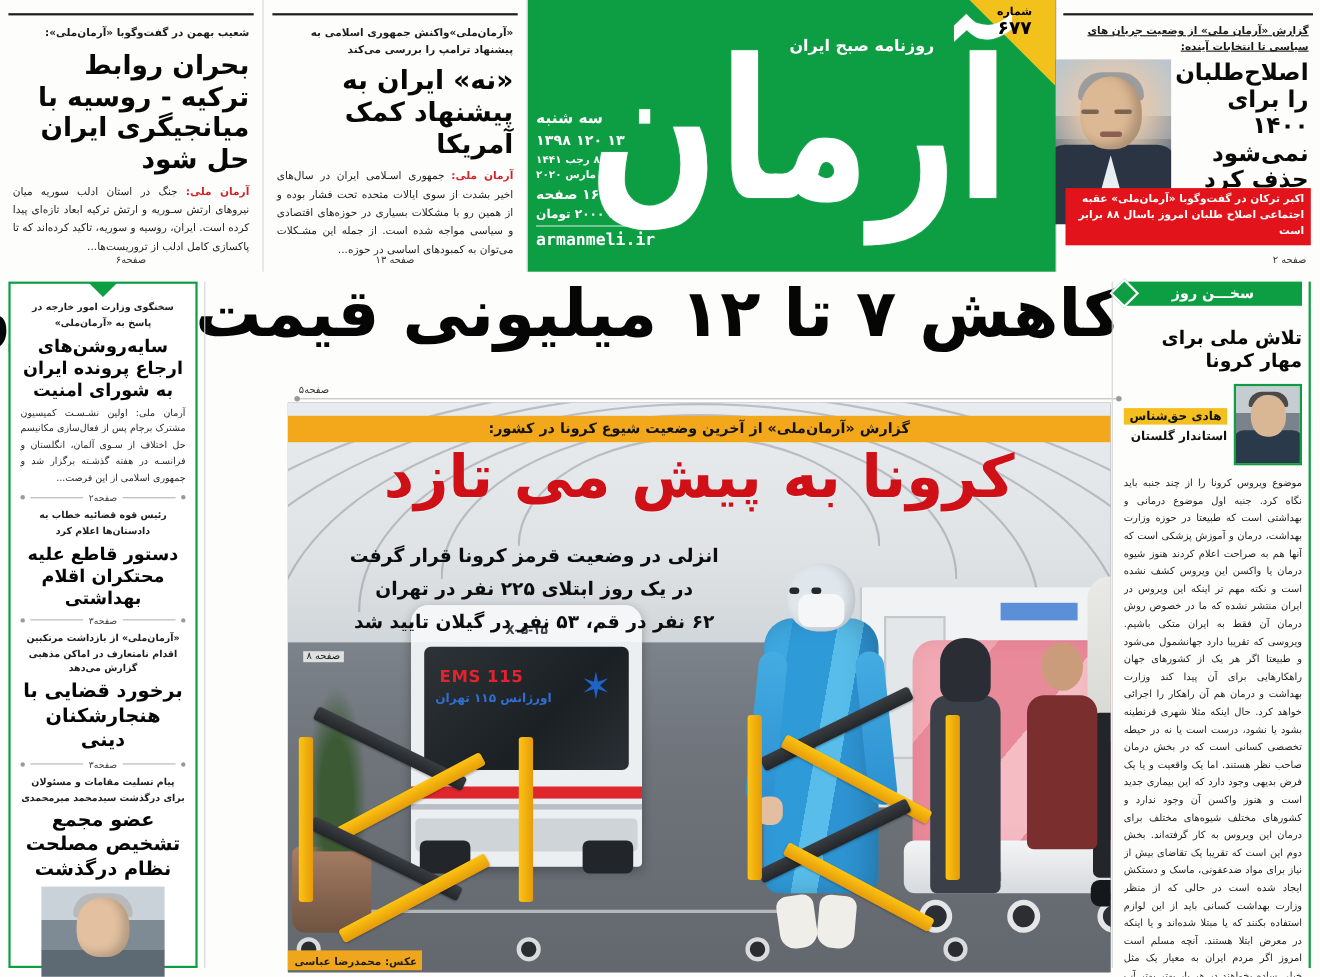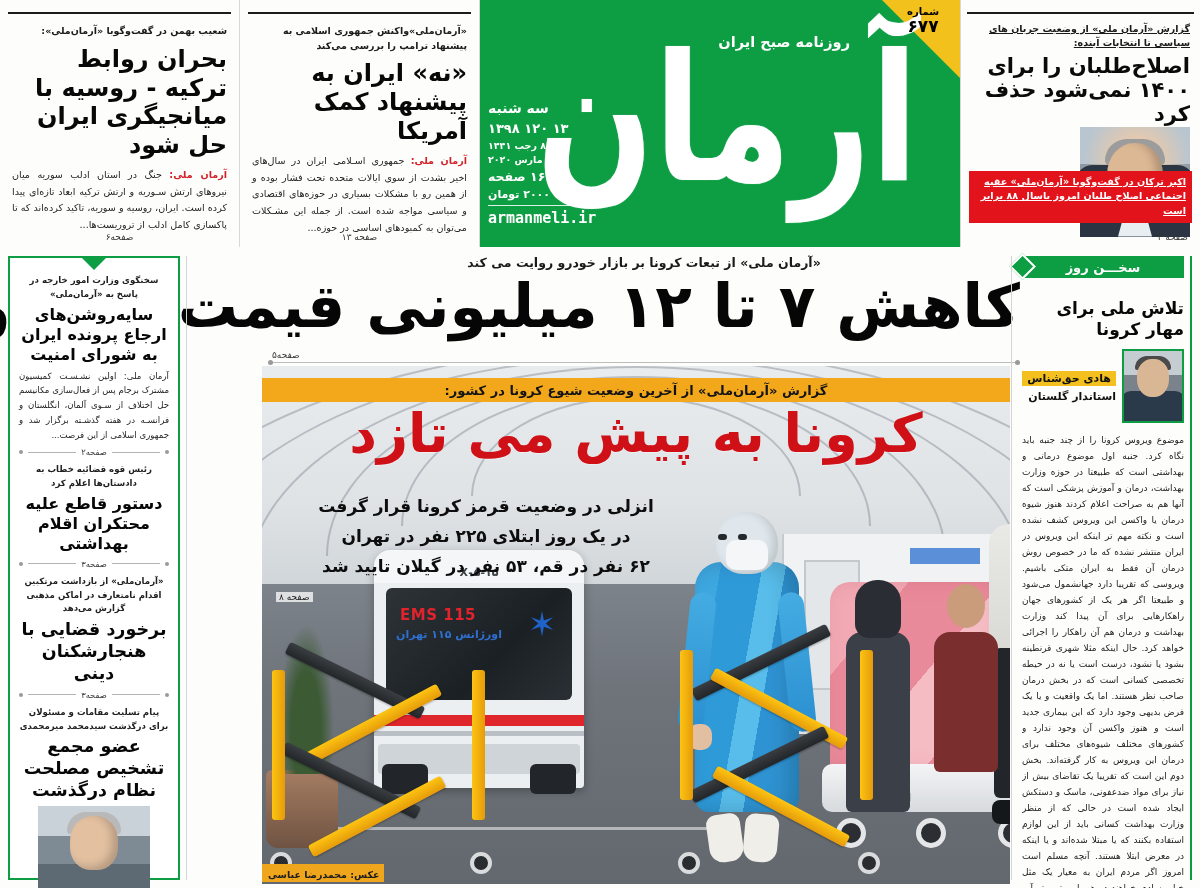--- a/index.html
+++ b/index.html
@@ -32,21 +32,21 @@
     border-left: 1px solid #d8d8d8;
   }
   .promo-rule {
     position:absolute; top: 12px; left: 6px; right: 6px;
     height: 2px; background: #1b1b1b;
   }
   .promo-kicker {
     font-size: 9.5px; line-height: 1.45; color: #1a1a1a;
     text-align: right; margin-top: 14px; font-weight: 600; text-decoration: underline;
   }
-  .promo-body { display: flex; flex-direction: column; margin-top: 4px; }
+  .promo-body { display: flex; flex-direction: row; margin-top: 4px; }
   .promo-head {
     flex: 1 1 auto;
     font-size: 21px; line-height: 1.16; font-weight: 900;
     letter-spacing: -0.3px; color: #0a0a0a; text-align: right;
     padding-left: 4px;
   }
   .promo-photo {
     width: 110px; height: 150px; flex: 0 0 110px;
     background:
       radial-gradient(circle at 52% 30%, #e7c9ad 0 20%, rgba(231,201,173,0) 55%),
@@ -70,21 +70,21 @@
     position:absolute; bottom:0; left:50%; transform:translateX(-50%);
     width: 120px; height: 72px; background: #2b3442; border-radius: 18px 18px 0 0;
   }
   .pf-shirt {
     position:absolute; bottom:0; left:50%; transform:translateX(-50%);
     width: 34px; height: 62px; background: #e8eef2; clip-path: polygon(50% 0,100% 100%,0 100%);
   }
   .promo-redbar {
     position:absolute; bottom: 24px; right: 8px; left: 8px;
     background: #e2131b; color: #fff; padding: 4px 6px 5px 6px;
-    font-size: 9.6px; line-height: 1.5; font-weight: 700; text-align: right; text-decoration: underline;
+    font-size: 9.6px; line-height: 1.5; font-weight: 700; text-align: right;
   }
   .promo-page {
     position:absolute; bottom: 5px; right: 12px;
     font-size: 9px; color: #333;
   }
 
   
   .masthead {
     width: 480px; height: 247px; position: relative;
     background: #0d9e44; overflow: hidden;
@@ -566,21 +566,20 @@
       <div class="tstory-head">بحران روابط ترکیه - روسیه با میانجیگری ایران حل شود</div>
       <div class="tstory-lead">
         <b>آرمان ملی:</b><span> جنگ در استان ادلب سوریه میان نیروهای ارتش سـوریه و ارتش ترکیه ابعاد تازه‌ای پیدا کرده است. ایران، روسیه و سوریه، تاکید کرده‌اند که تا پاکسازی کامل ادلب از تروریست‌ها...</span>
       </div>
       <div class="tstory-page">صفحه۶</div>
     </div>
   </div>
 
   <div class="mainhead">
     <div class="mh-inner">
-      <div class="mh-kicker">«آرمان ملی» از تبعات کرونا بر بازار خودرو روایت می کند</div>
       <div class="mh-title">کاهش ۷ تا ۱۲ میلیونی قیمت خودرو</div>
       <div class="mh-page">صفحه۵</div>
     </div>
     <div class="mh-sep"></div>
   </div>
 
   <div class="lsidebar">
     <div class="lsb-arrow"></div>
 
     <div class="lsb-item">

